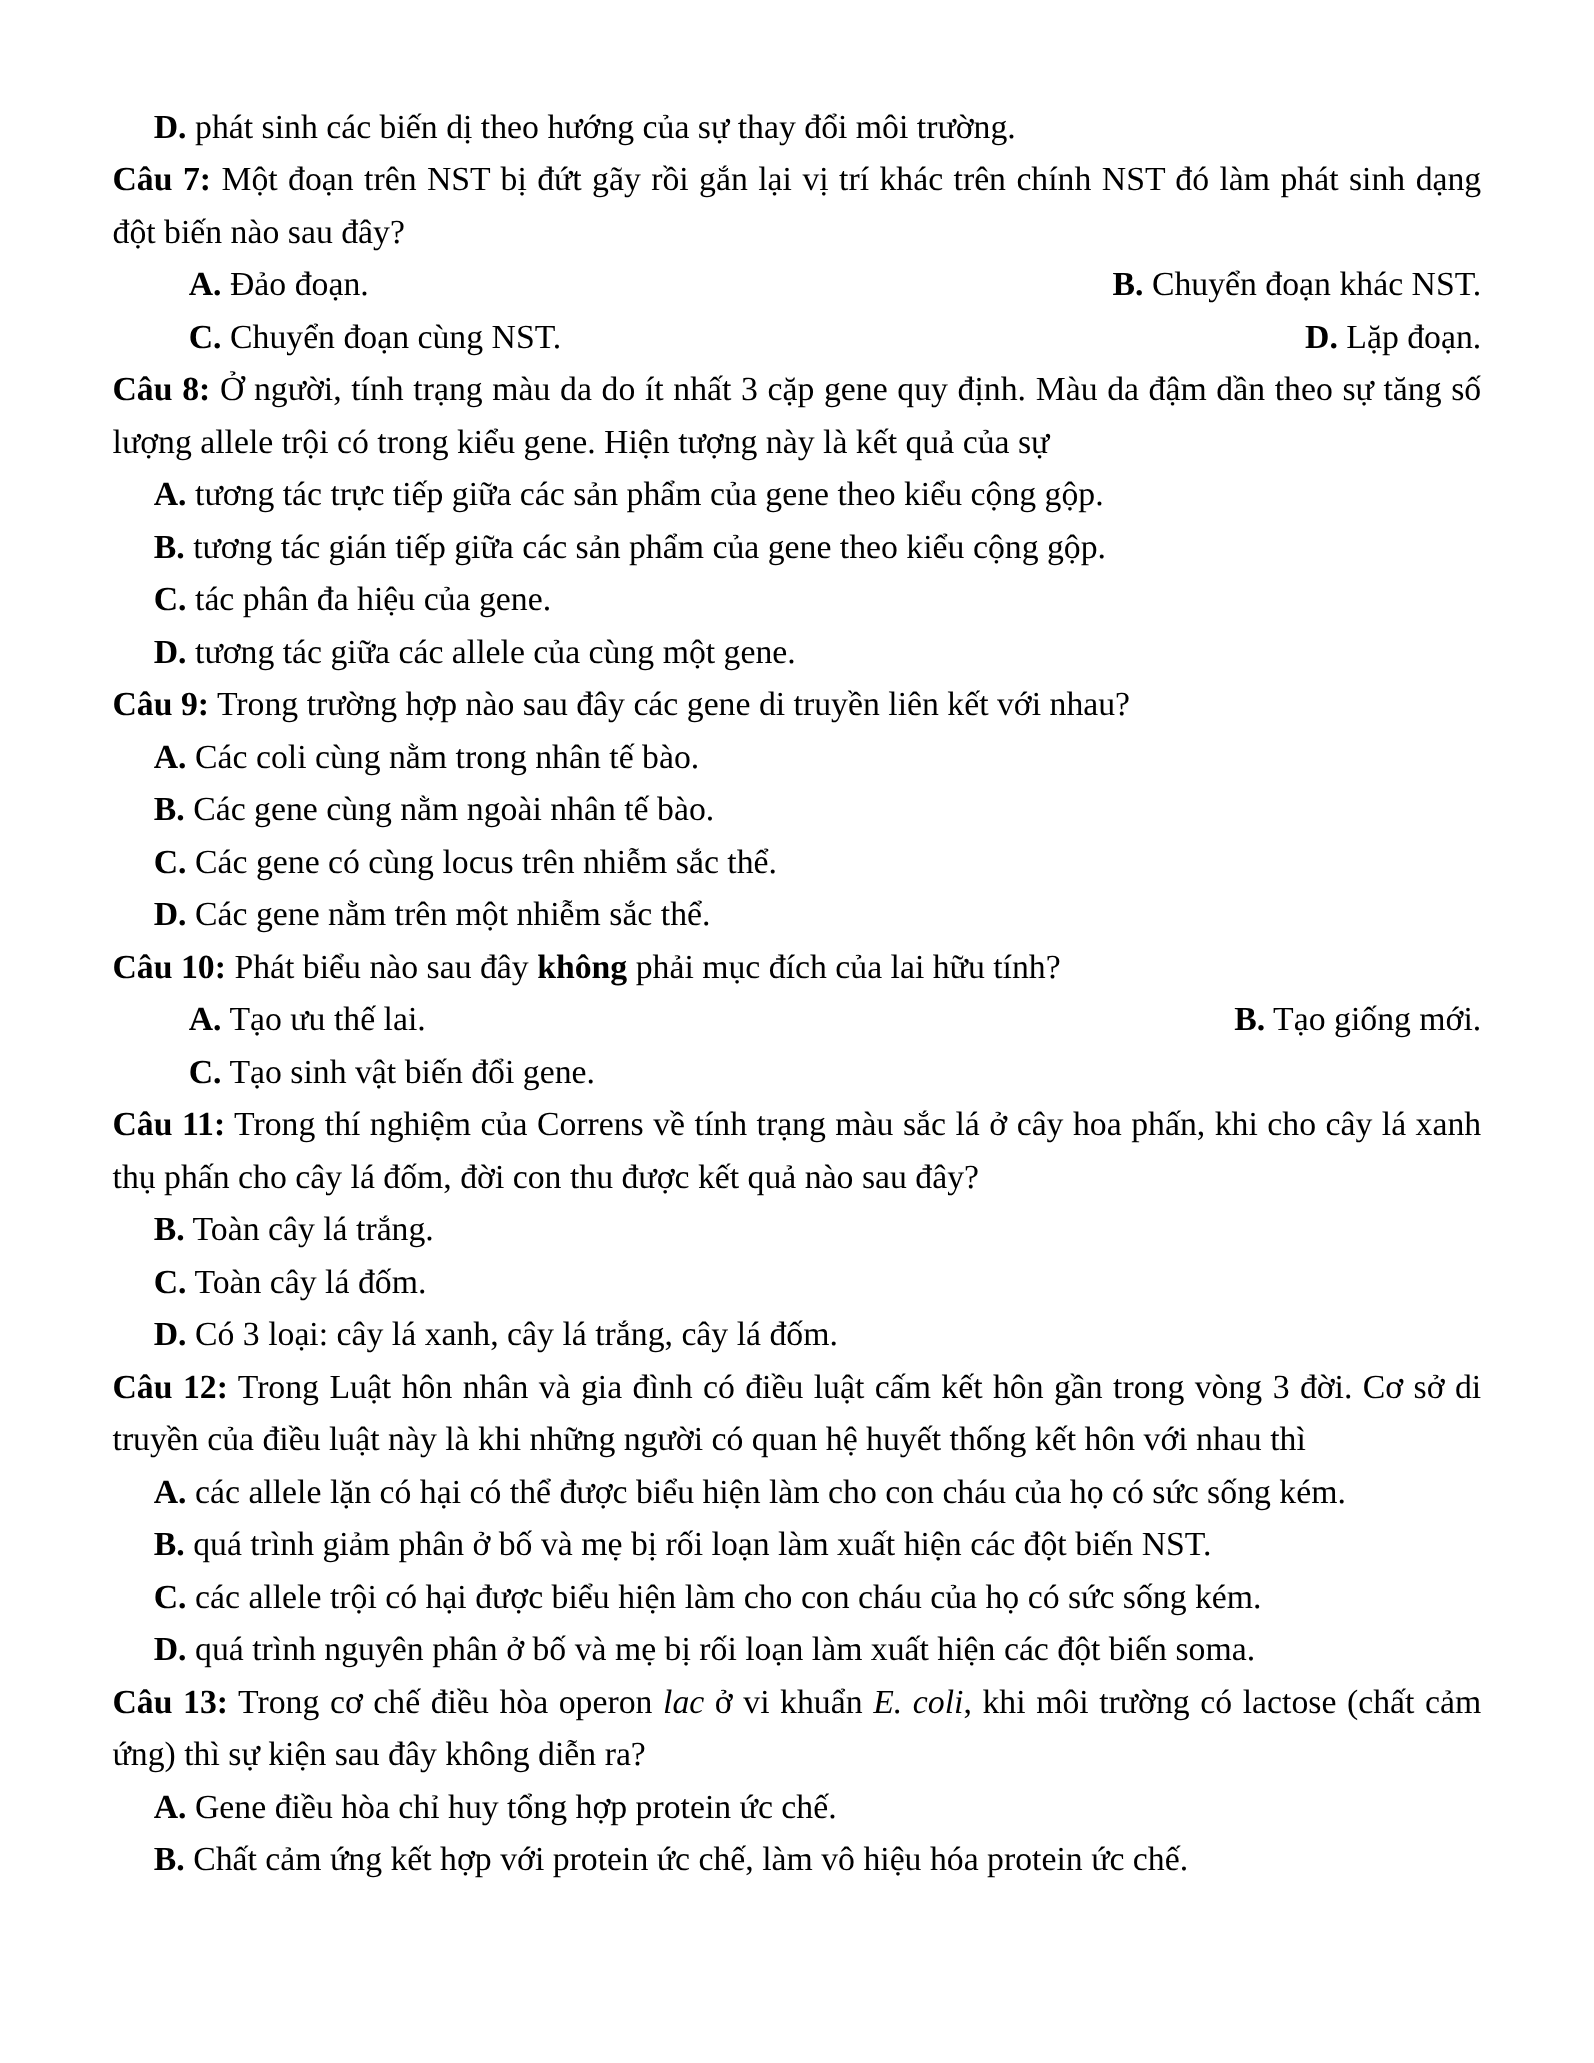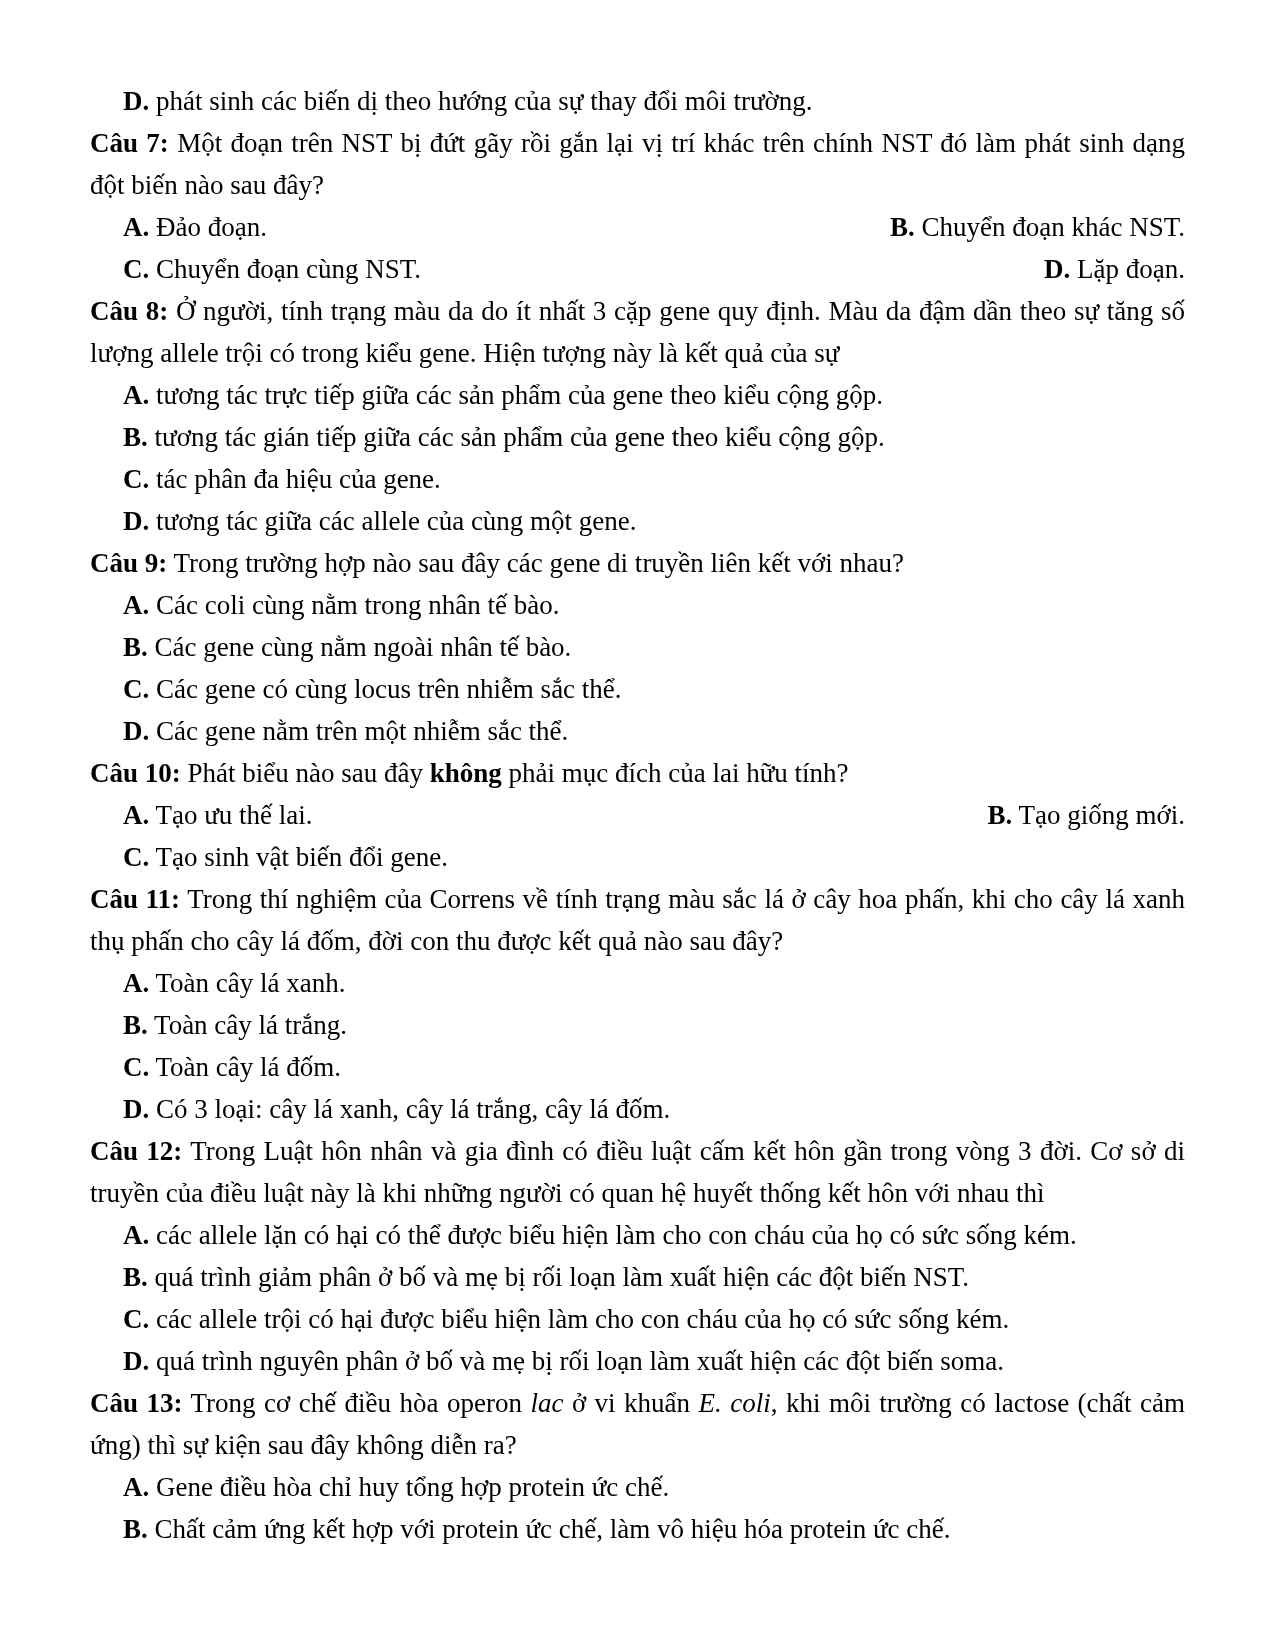--- a/index.html
+++ b/index.html
@@ -16,21 +16,21 @@
   .page {
     box-sizing: border-box;
     width: 1275px;
     height: 1442px;
     padding: 80px 90px 16px 90px;
   }
   p { margin: 0; padding: 0; }
   .q { text-align: justify; }
   .ind { padding-left: 33px; }
   .row { display: flex; padding-left: 33px; }
-  .row .c1 { width: 530px; flex-shrink: 0; }
+  .row .c1 { width: 530px; flex-shrink: 0; margin-left: 28px; }
   .row .c2 { flex: 1; text-align: right; }
   .b { font-weight: 700; }
   .i { font-style: italic; }
 </style>
 </head>
 <body>
 
 <div class="page">
 
   <p class="ind"><span class="b">D.</span><span> phát sinh các biến dị theo hướng của sự thay đổi môi trường.</span></p>
@@ -69,21 +69,20 @@
       <p class="c1"><span class="b">A.</span><span> Tạo ưu thế lai.</span></p>
       <p class="c2"><span class="b">B.</span><span> Tạo giống mới.</span></p>
     </div>
     <div class="row">
       <p class="c1"><span class="b">C.</span><span> Tạo sinh vật biến đổi gene.</span></p>
     </div>
   </section>
 
   <section>
     <p class="q"><span class="b">Câu 11:</span><span> Trong thí nghiệm của Correns về tính trạng màu sắc lá ở cây hoa phấn, khi cho cây lá xanh thụ phấn cho cây lá đốm, đời con thu được kết quả nào sau đây?</span></p>
-    <p class="ind"><span class="b">A.</span><span> Toàn cây lá xanh.</span></p>
     <p class="ind"><span class="b">B.</span><span> Toàn cây lá trắng.</span></p>
     <p class="ind"><span class="b">C.</span><span> Toàn cây lá đốm.</span></p>
     <p class="ind"><span class="b">D.</span><span> Có 3 loại: cây lá xanh, cây lá trắng, cây lá đốm.</span></p>
   </section>
 
   <section>
     <p class="q"><span class="b">Câu 12:</span><span> Trong Luật hôn nhân và gia đình có điều luật cấm kết hôn gần trong vòng 3 đời. Cơ sở di truyền của điều luật này là khi những người có quan hệ huyết thống kết hôn với nhau thì</span></p>
     <p class="ind"><span class="b">A.</span><span> các allele lặn có hại có thể được biểu hiện làm cho con cháu của họ có sức sống kém.</span></p>
     <p class="ind"><span class="b">B.</span><span> quá trình giảm phân ở bố và mẹ bị rối loạn làm xuất hiện các đột biến NST.</span></p>
     <p class="ind"><span class="b">C.</span><span> các allele trội có hại được biểu hiện làm cho con cháu của họ có sức sống kém.</span></p>

